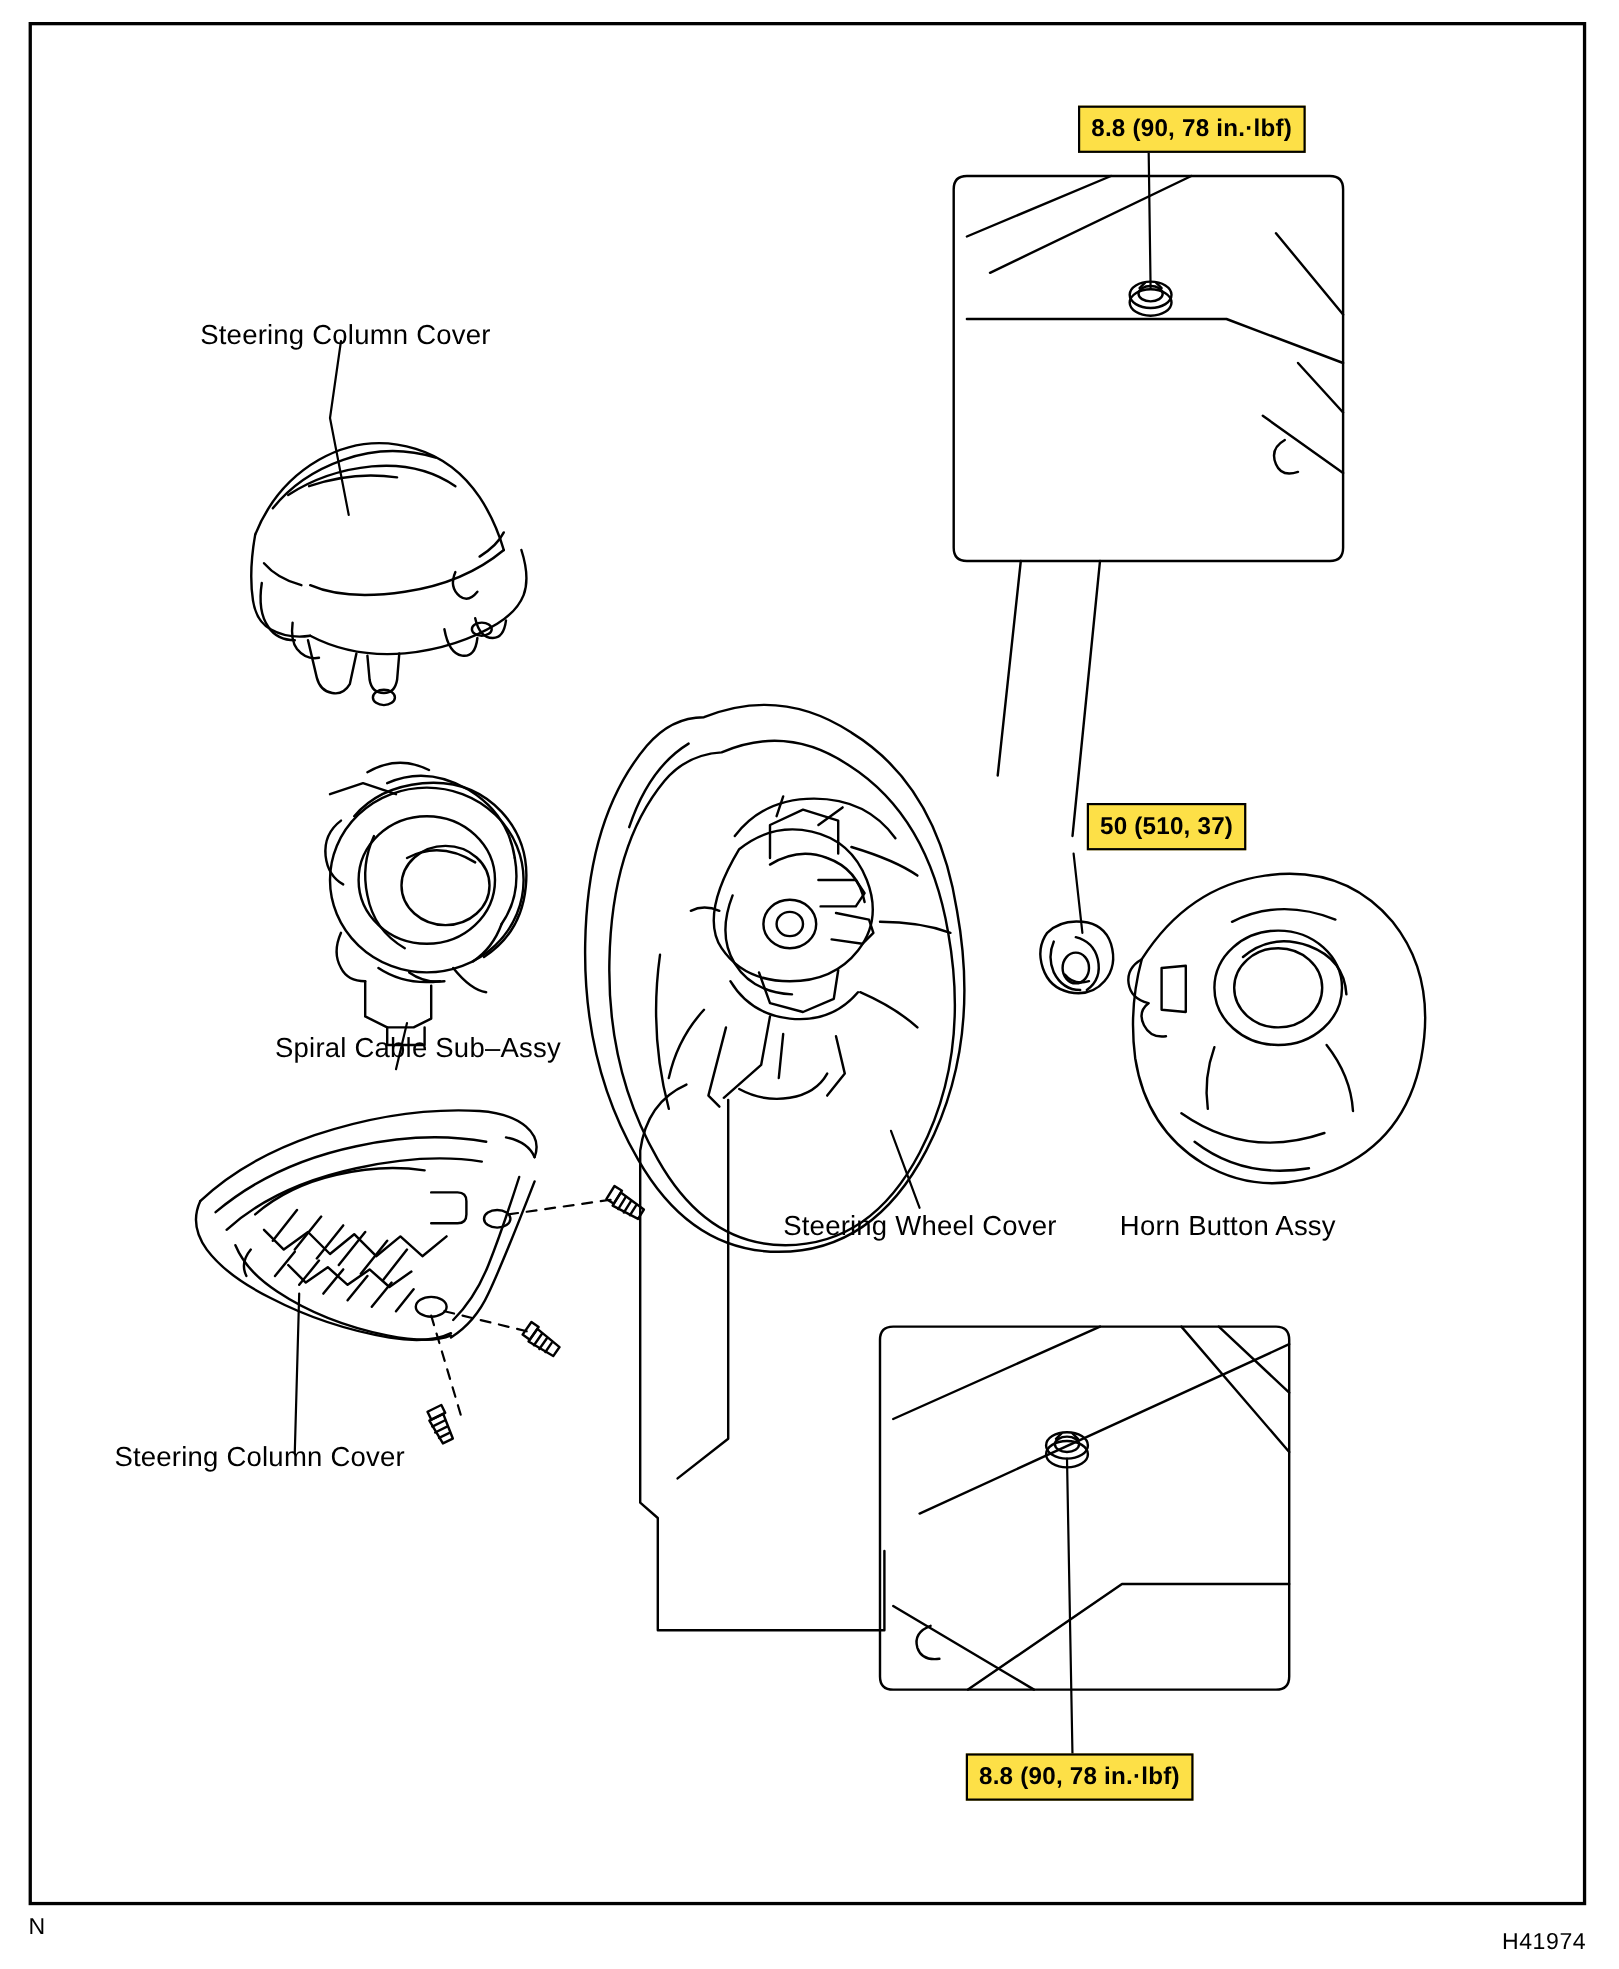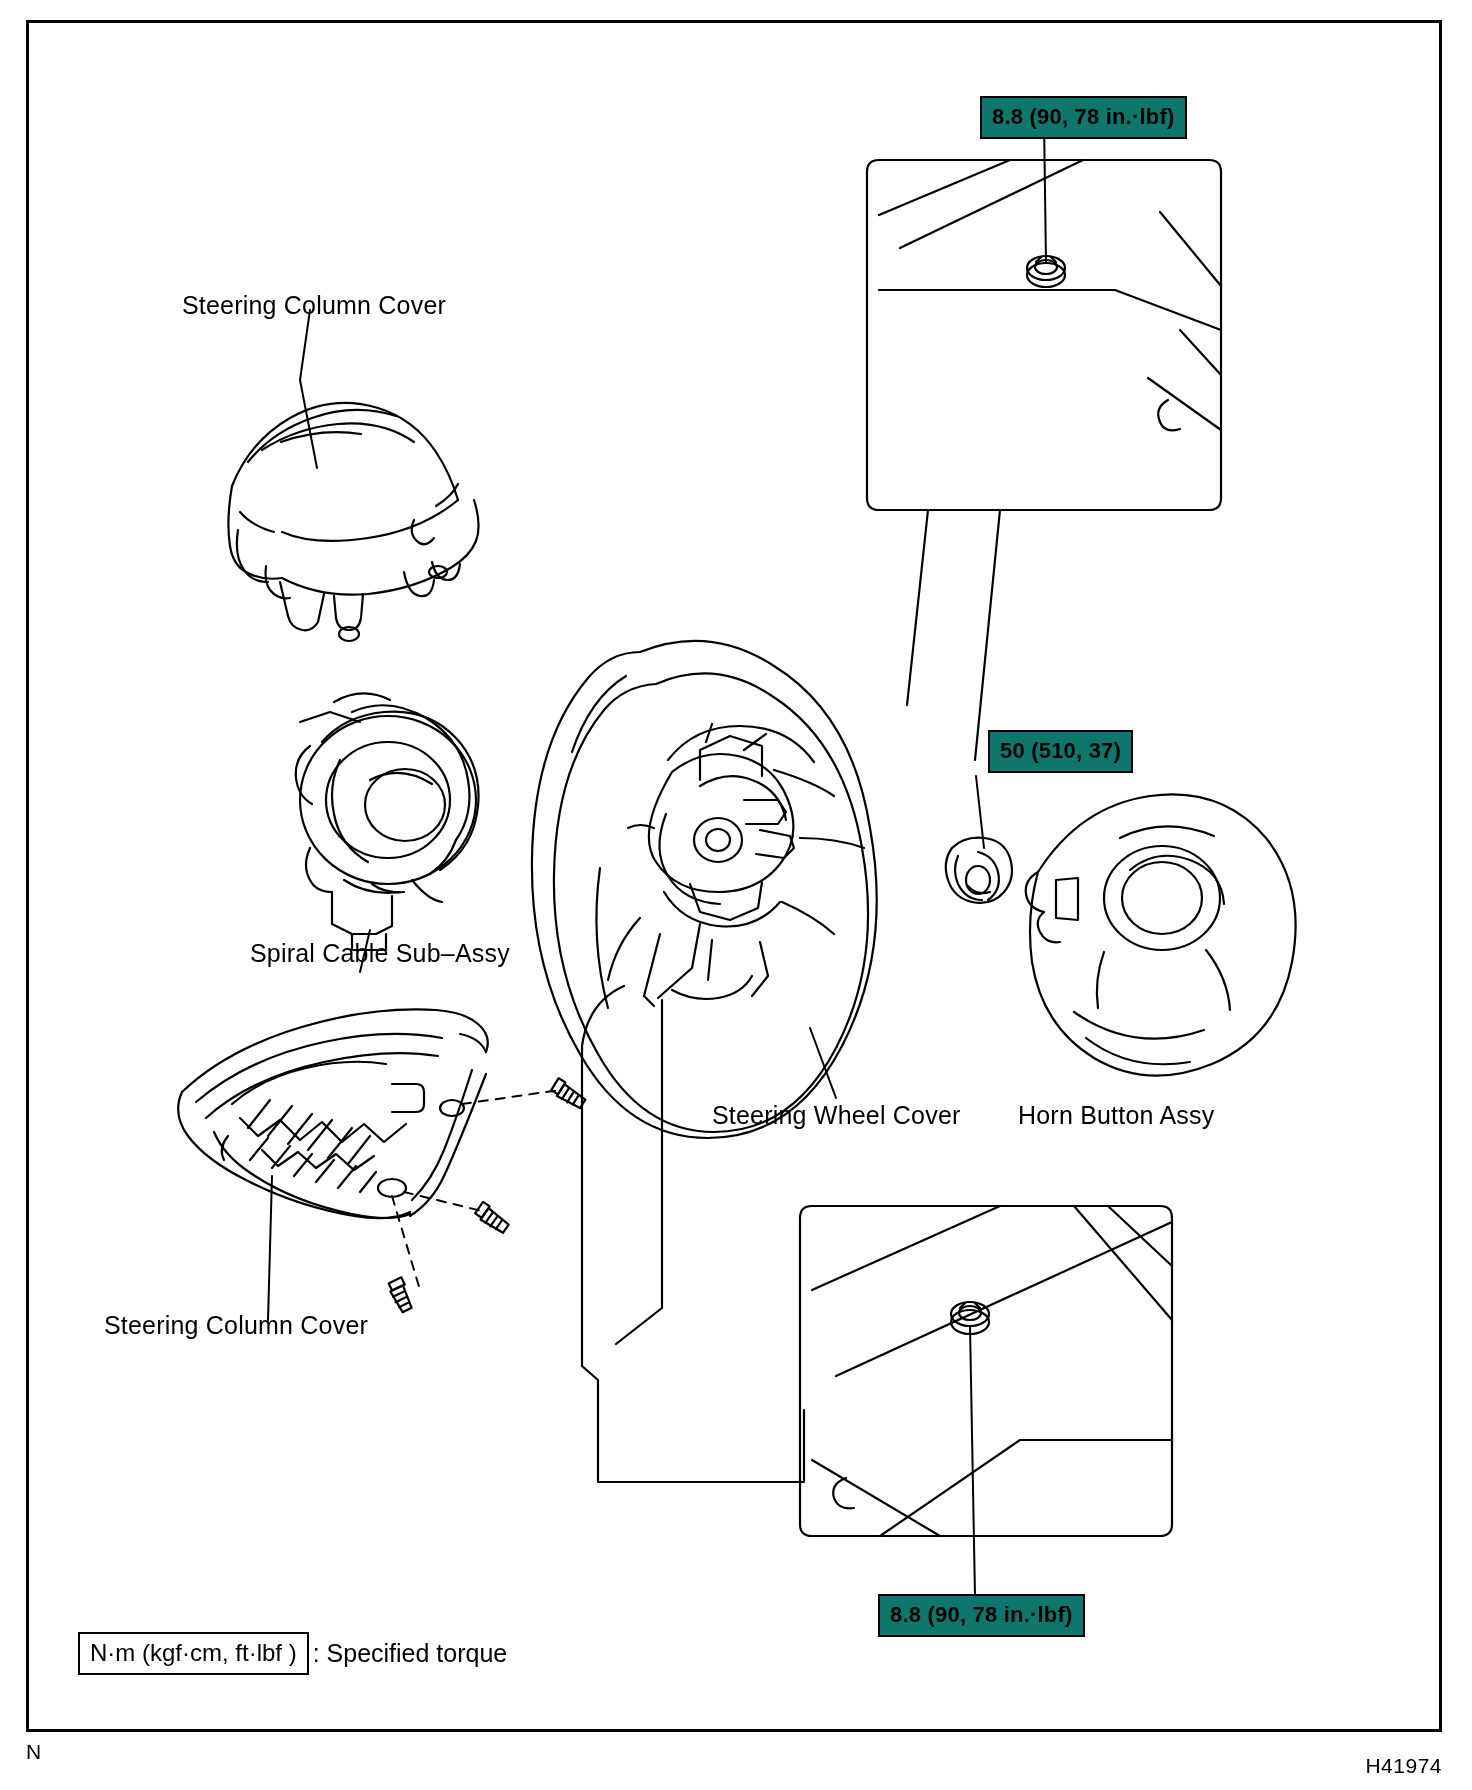--- a/index.html
+++ b/index.html
@@ -40,21 +40,21 @@
   .label {
     position: absolute;
     font-size: 25px;
     line-height: 30px;
     white-space: nowrap;
     letter-spacing: 0.2px;
   }
   .torque-box {
     position: absolute;
     border: 2px solid #000;
-    background: #0f766e;
+    background: #fde047;
     font-size: 22px;
     font-weight: bold;
     padding: 6px 10px 7px 10px;
     white-space: nowrap;
     letter-spacing: 0.2px;
   }
   .legend {
     position: absolute;
     left: 78px;
     top: 1632px;
@@ -299,21 +299,17 @@
   <div class="label" style="left:182px; top:290px;">Steering Column Cover</div>
 
   <div class="label" style="left:218px; top:938px;margin-left:32px;">Spiral Cable Sub–Assy</div>
 
   <div class="label" style="left:104px; top:1310px;">Steering Column Cover</div>
 
   <div class="label" style="left:712px; top:1100px;">Steering Wheel Cover</div>
 
   <div class="label" style="left:1018px; top:1100px;">Horn Button Assy</div>
 
-  <div class="legend">
-    <span class="legend-box">N·m (kgf·cm, ft·lbf )</span>
-    <span class="legend-text">: Specified torque</span>
-  </div>
 
   <div class="corner-n">N</div>
   <div class="fig-id">H41974</div>
 
 </div>
 
 </body></html>

